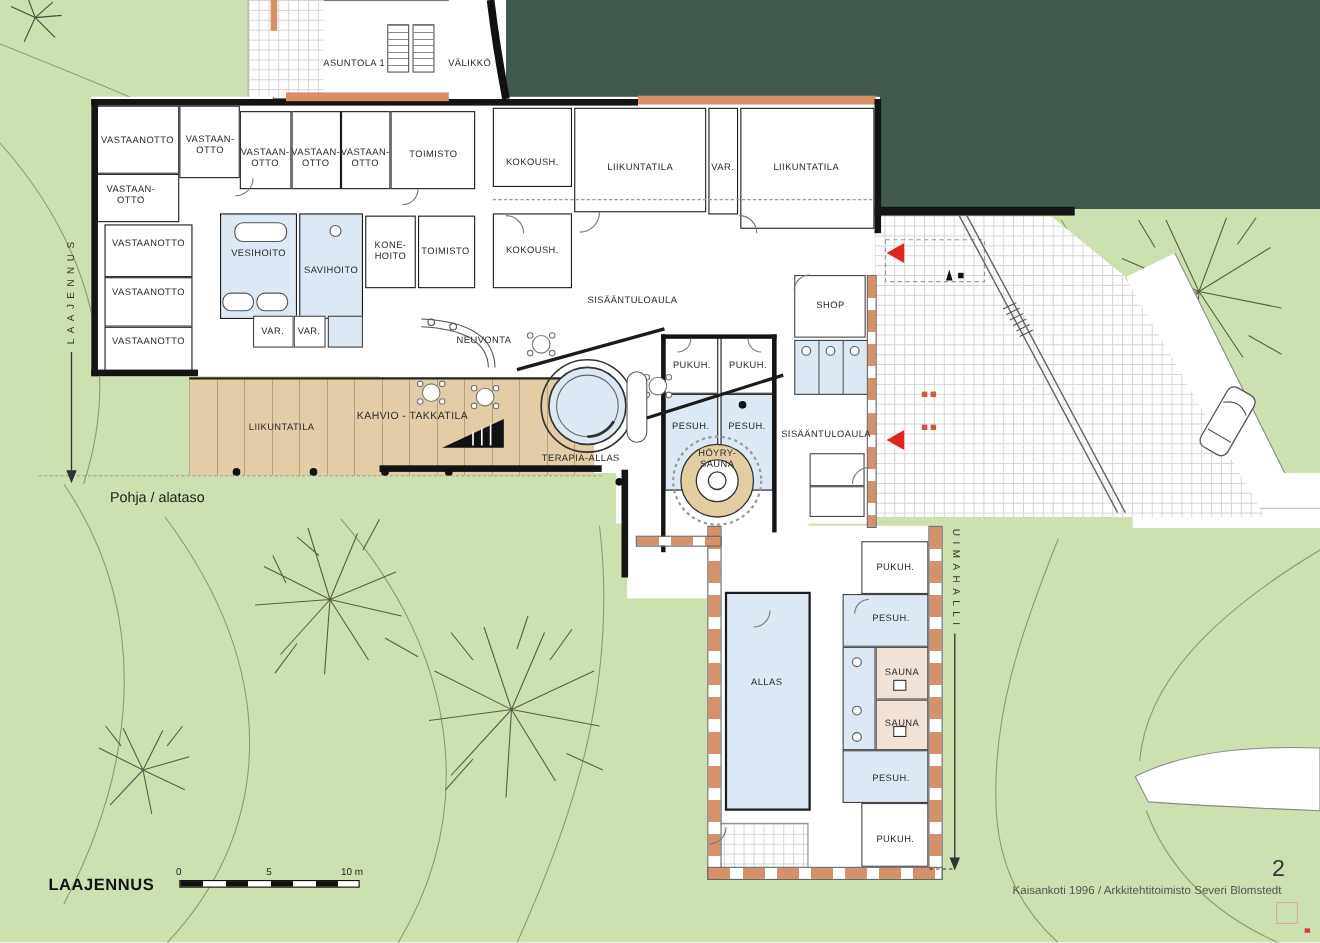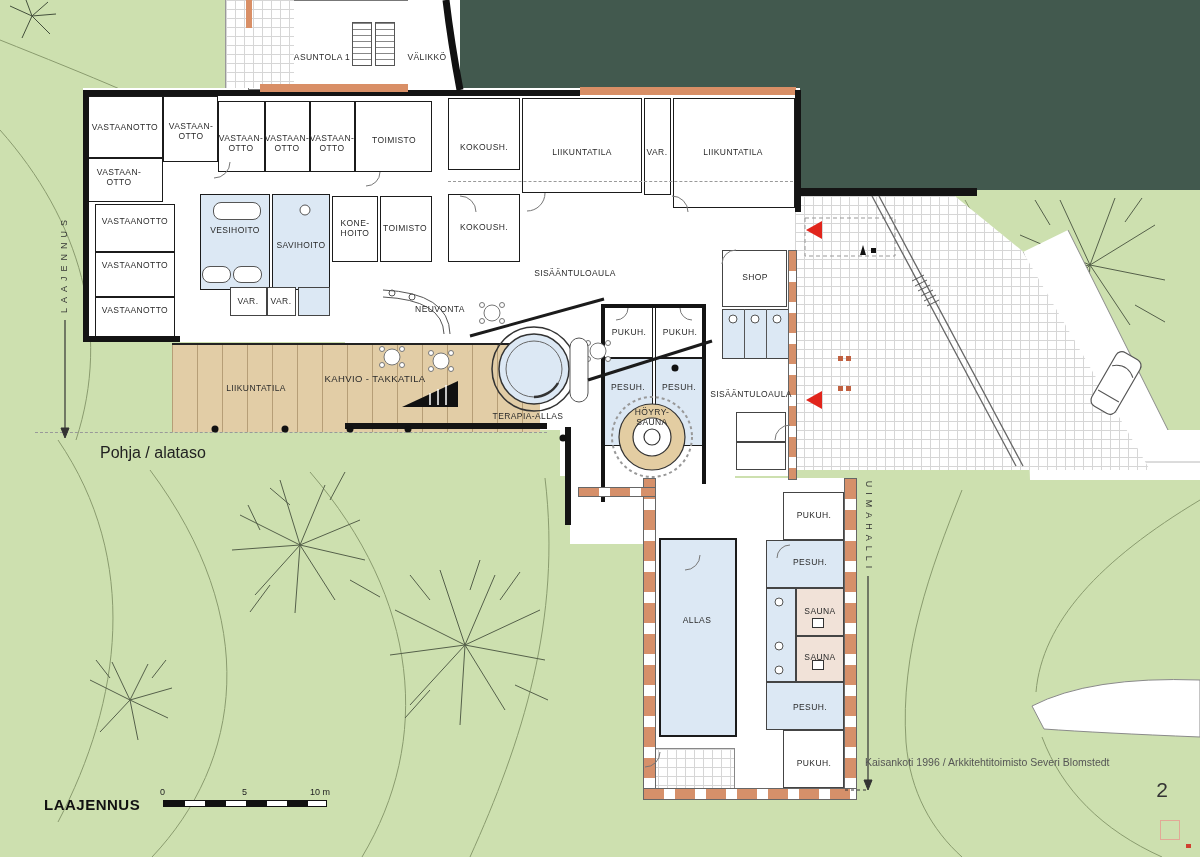--- a/index.html
+++ b/index.html
@@ -343,25 +343,25 @@
   <div class="lbl" style="left:697px;top:620px;width:44px">ALLAS</div>
   <div class="lbl" style="left:814px;top:515px;width:44px">PUKUH.</div>
   <div class="lbl" style="left:810px;top:562px;width:44px">PESUH.</div>
   <div class="lbl" style="left:820px;top:611px;width:42px">SAUNA</div>
   <div class="lbl" style="left:820px;top:657px;width:42px">SAUNA</div>
   <div class="lbl" style="left:810px;top:707px;width:44px">PESUH.</div>
   <div class="lbl" style="left:814px;top:763px;width:44px">PUKUH.</div>
 
   <div class="vwrap" style="left:10px;top:258px;width:110px;transform:rotate(-90deg)">LAAJENNUS</div>
   <div class="vwrap" style="left:812px;top:521px;width:112px;transform:rotate(90deg)">UIMAHALLI</div>
-  <div class="abs" style="left:100px;top:444px;font-size:16px;color:#222;z-index:6">Pohja / alataso</div>
+  <div class="abs" style="left:100px;top:444px;font-size:13px;color:#222;z-index:6">Pohja / alataso</div>
   <div class="abs" style="left:44px;top:796px;font-size:15px;font-weight:bold;color:#111;letter-spacing:.5px;z-index:6">LAAJENNUS</div>
 
   <div class="scalebar" style="left:163px;top:800px;width:164px;z-index:6"></div>
   <div class="abs" style="left:160px;top:787px;font-size:9px;color:#222;z-index:6">0</div>
   <div class="abs" style="left:242px;top:787px;font-size:9px;color:#222;z-index:6">5</div>
   <div class="abs" style="left:310px;top:787px;font-size:9px;color:#222;z-index:6">10 m</div>
 
-  <div class="abs" style="left:865px;top:756px;width:300px;text-align:left;font-size:10.5px;color:#555;z-index:6">Kaisankoti 1996 / Arkkitehtitoimisto Severi Blomstedt</div>
+  <div class="abs" style="left:865px;top:804px;width:300px;text-align:right;font-size:10.5px;color:#555;z-index:6">Kaisankoti 1996 / Arkkitehtitoimisto Severi Blomstedt</div>
   <div class="abs" style="left:1128px;top:778px;width:40px;text-align:right;font-size:21px;color:#333;z-index:6">2</div>
   <div class="sq" style="left:1160px;top:820px;width:20px;height:20px;border:1px solid #e2a896;z-index:6"></div>
 
 </div>
 
 </body></html>

